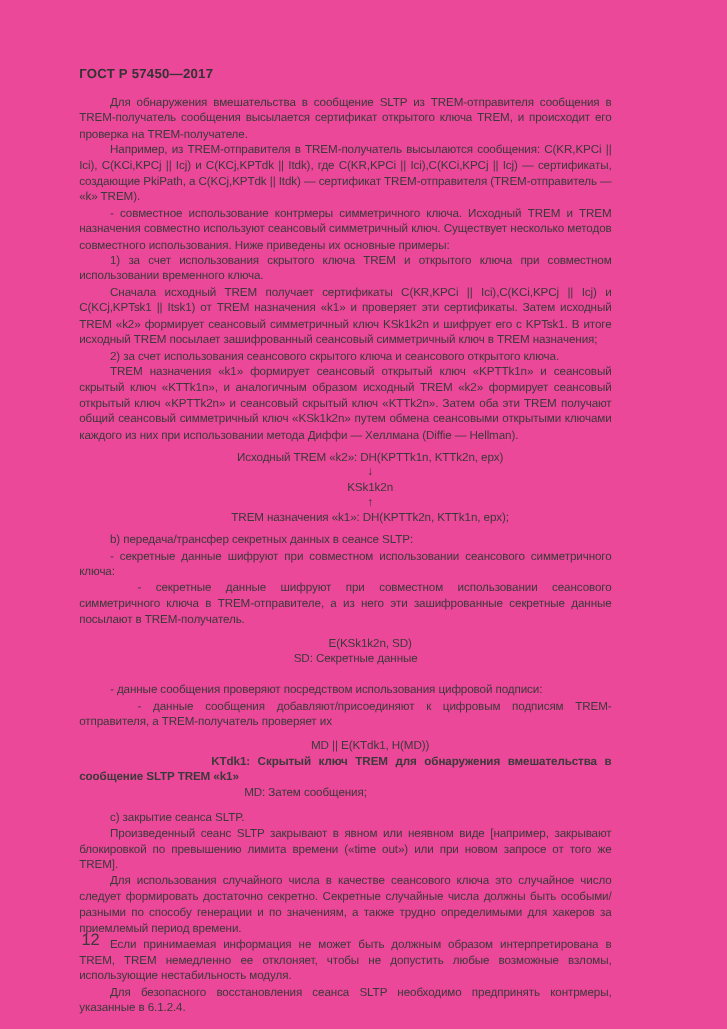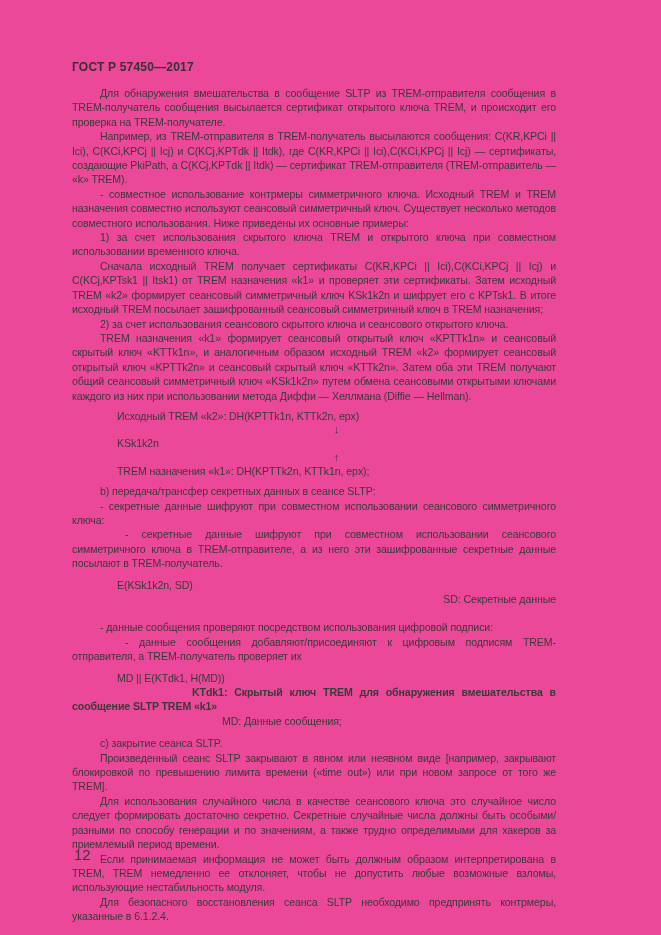--- a/index.html
+++ b/index.html
@@ -20,24 +20,24 @@
     position:absolute;top:86px;left:72px;width:484px;
     font-size:10.6px;line-height:14.4px;
     letter-spacing:-0.1px;
     text-align:justify;
     hyphens:auto;
   }
   .content p{margin:0;text-align:justify;}
   p.ind{text-indent:28px;}
   p.ind2{text-indent:53px;}
   p.hang{text-indent:120px;font-weight:bold;}
-  p.ctr{text-align:left;padding-left:45px;text-indent:0;}
+  p.ctr{text-align:center;padding-left:45px;text-indent:0;}
   p.arrow{text-align:center;padding-left:45px;line-height:13px;font-size:11px;}
   p.off150{margin-left:150px;text-align:left;}
-  p.off195{margin-left:195px;text-align:right;}
+  p.off195{margin-left:195px;text-align:left;}
   .fg{margin:6px 0 6px 0;}
   .fg2{margin:7px 0 14px 0;}
   .fg3{margin:7px 0 8px 0;}
   .page-footer{
     position:absolute;top:846px;left:74px;
     font-size:15px;color:#3a3a3a;
   }
 </style>
 </head>
 <body>
@@ -73,21 +73,21 @@
       <p class="ctr">E(KSk1k2n, SD)</p>
       <p class="off195">SD: Секретные данные</p>
     </div>
 
     <p class="ind">- данные сообщения проверяют посредством использования цифровой подписи:</p>
     <p class="ind2">- данные сообщения добавляют/присоединяют к цифровым подписям TREM-отправителя, а TREM-получатель проверяет их</p>
 
     <div class="fg3">
       <p class="ctr">MD || E(KTdk1, H(MD))</p>
       <p class="hang">KTdk1: Скрытый ключ TREM для обнаружения вмешательства в сообщение SLTP TREM «k1»</p>
-      <p class="off150">MD: Данные сообщения;</p>
+      <p class="off150">MD: Затем сообщения;</p>
     </div>
 
     <p class="ind">c) закрытие сеанса SLTP.</p>
     <p class="ind">Произведенный сеанс SLTP закрывают в явном или неявном виде [например, закрывают блокировкой по превышению лимита времени («time out») или при новом запросе от того же TREM].</p>
     <p class="ind">Для использования случайного числа в качестве сеансового ключа это случайное число следует формировать достаточно секретно. Секретные случайные числа должны быть особыми/разными по способу генерации и по значениям, а также трудно определимыми для хакеров за приемлемый период времени.</p>
     <p class="ind">Если принимаемая информация не может быть должным образом интерпретирована в TREM, TREM немедленно ее отклоняет, чтобы не допустить любые возможные взломы, использующие нестабильность модуля.</p>
     <p class="ind">Для безопасного восстановления сеанса SLTP необходимо предпринять контрмеры, указанные в 6.1.2.4.</p>
   </div>
 
   <div class="page-footer">

